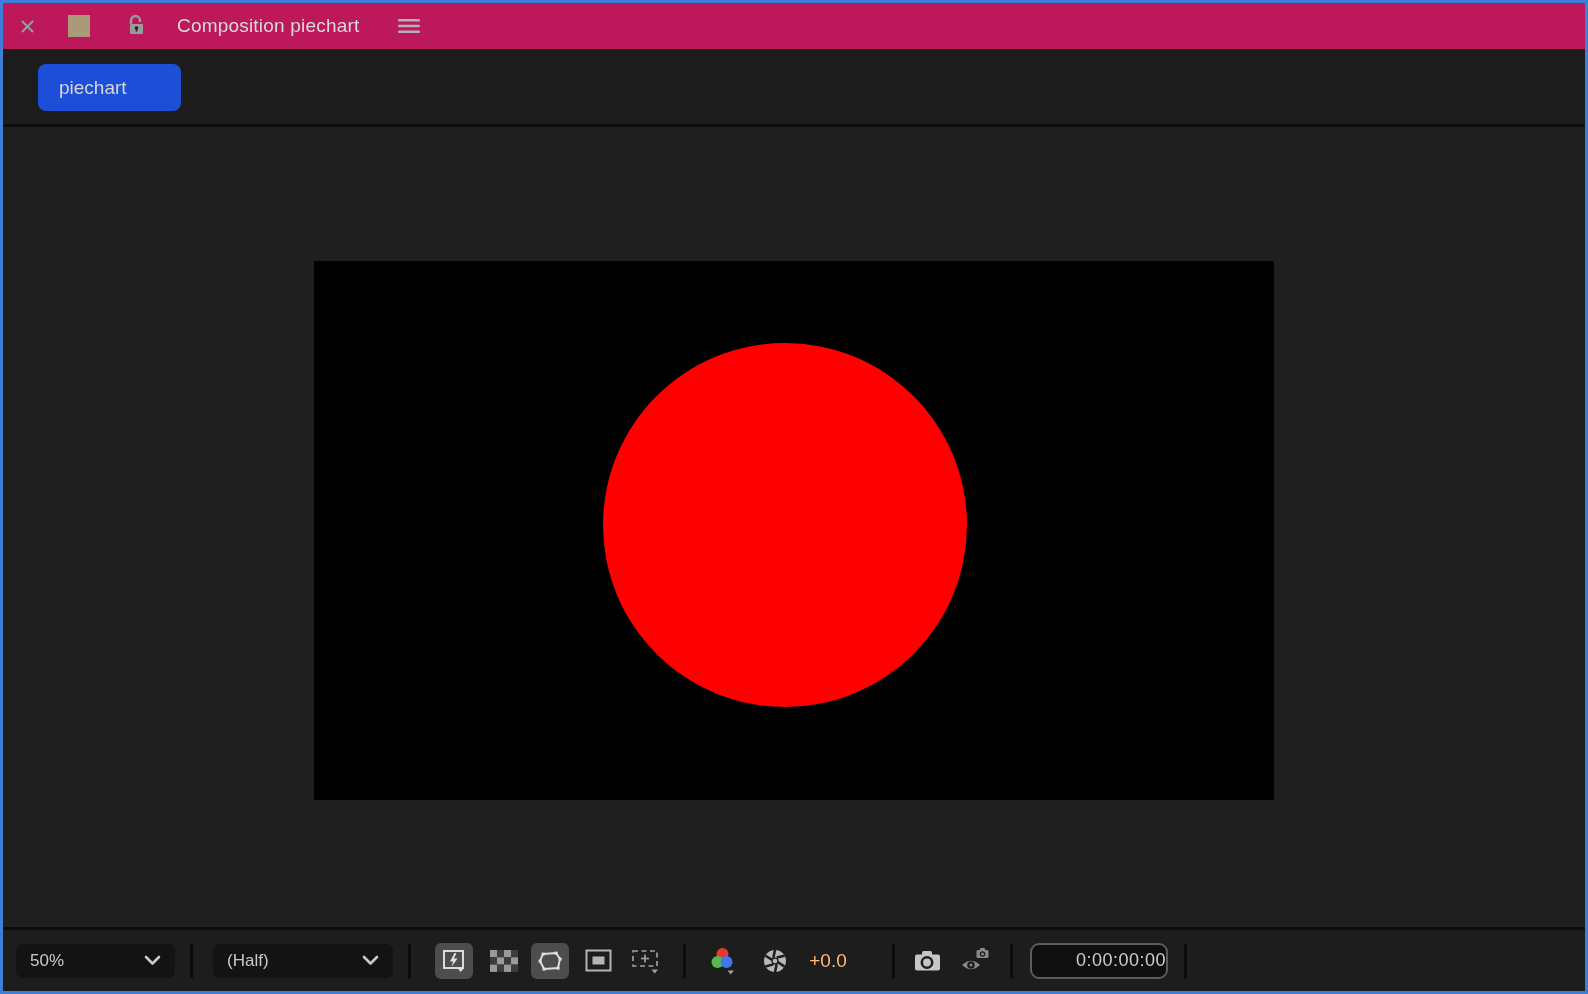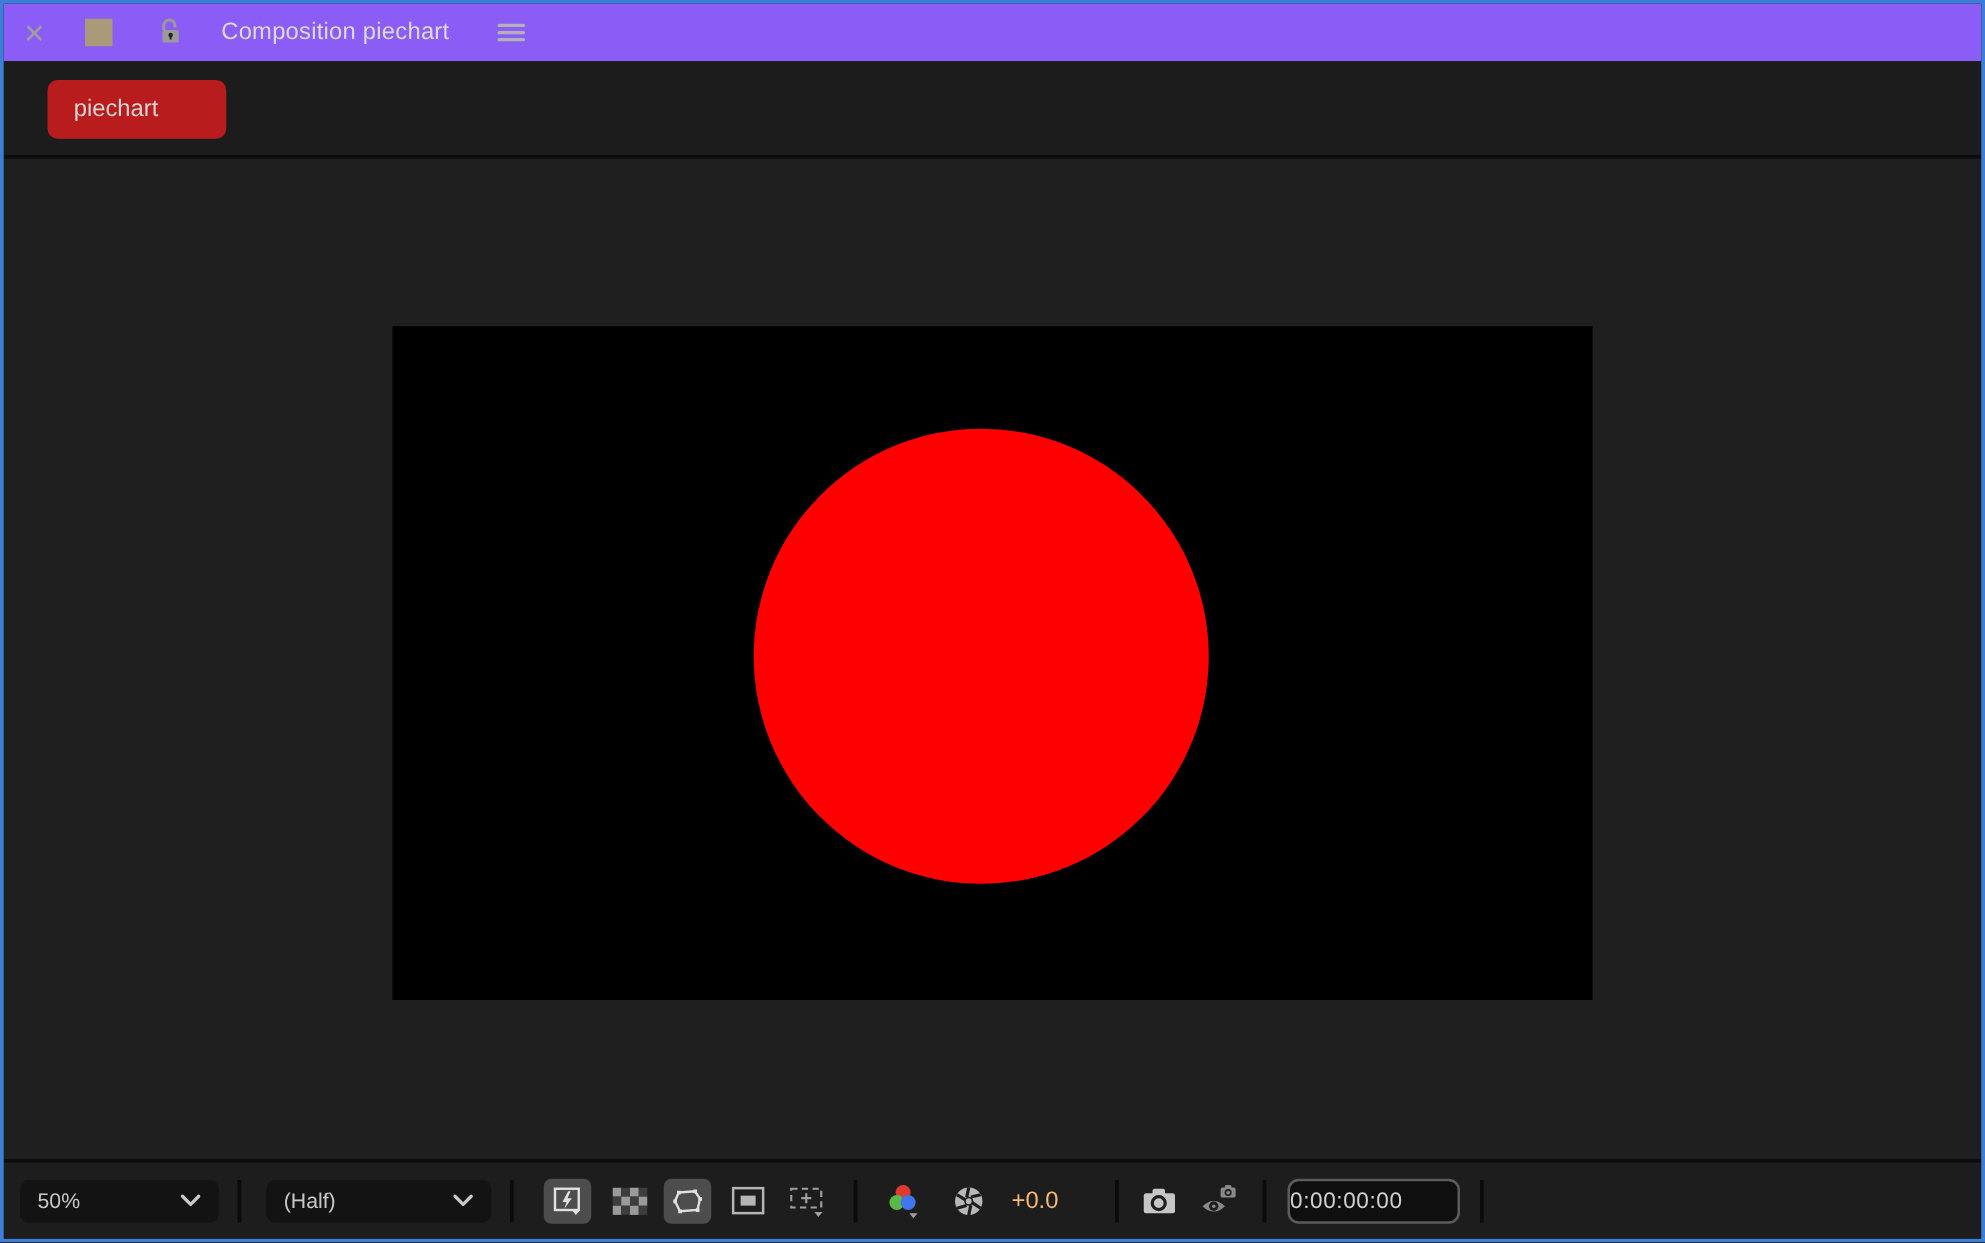--- a/index.html
+++ b/index.html
@@ -13,21 +13,21 @@
     font-family:"Liberation Sans", sans-serif;
     overflow:hidden;
     position:relative;
   }
 
   
   .header {
     height:46px; flex:0 0 auto;
     display:flex; align-items:center;
     padding-left:15px;
-    background:#8b5cf6;
+    background:#be185d;
     gap:15px;
   }
   .close-x { width:18px; height:18px; display:flex; align-items:center; justify-content:center; cursor:pointer; }
   .drag-square { width:22px; height:22px; margin-left:17px; }
   .lock-wrap { margin-left:21px; display:flex; align-items:center; }
   .panel-title { margin-left:15px; color:#dadada; font-size:19px; letter-spacing:0.2px; white-space:nowrap; }
   .menu-wrap { margin-left:23px; display:flex; align-items:center; cursor:pointer; }
 
   
   .tab-row { height:75px; flex:0 0 auto; background:#1c1c1c; display:flex; align-items:flex-start; padding-left:35px; }
@@ -68,21 +68,21 @@
     width:38px; height:36px; border-radius:6px;
     display:flex; align-items:center; justify-content:center;
     cursor:pointer; flex:0 0 auto;
   }
   .tb-btn.active { background:#4d4d4d; }
   .exposure { margin-left:10px; font-size:19px; width:48px; text-align:center; cursor:pointer; }
   .timecode {
     margin-left:17px; width:138px; height:36px;
     border:2px solid #5c5c5c; border-radius:9px; background:#0f0f0f;
     color:#cfcfcf; font-size:18px; letter-spacing:0.5px;
-    display:flex; align-items:center; justify-content:flex-start;
+    display:flex; align-items:center; justify-content:flex-end;
     cursor:pointer;
   }
 </style>
 </head>
 <body>
 
 <div class="panel" style="border-color: rgb(61, 126, 217);">
 
   <div class="header">
     <div class="close-x">
@@ -104,21 +104,21 @@
     <div class="menu-wrap">
       <svg width="24" height="18" viewBox="0 0 24 18">
         <rect x="1" y="2" width="22" height="2.6" rx="1.2" fill="#b2b2b2"></rect>
         <rect x="1" y="7.7" width="22" height="2.6" rx="1.2" fill="#b2b2b2"></rect>
         <rect x="1" y="13.4" width="22" height="2.6" rx="1.2" fill="#b2b2b2"></rect>
       </svg>
     </div>
   </div>
 
   <div class="tab-row">
-    <div class="tab" style="background-color: #b91c1c;">
+    <div class="tab" style="background-color: #1d4ed8;">
       <span>piechart</span>
     </div>
   </div>
 
   <div class="h-divider"></div>
 
   <div class="viewer" style="background-color: rgb(31, 31, 31);">
     <div class="comp-frame" style="background-color: rgb(0, 0, 0);">
       <div class="comp-circle" style="background-color: rgb(255, 0, 0);"></div>
     </div>

